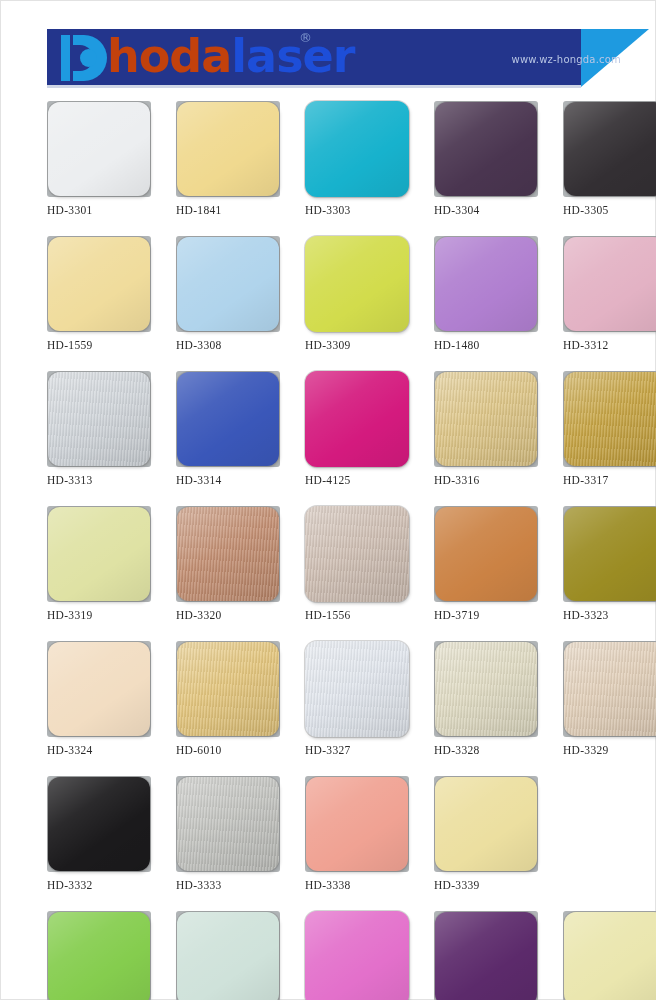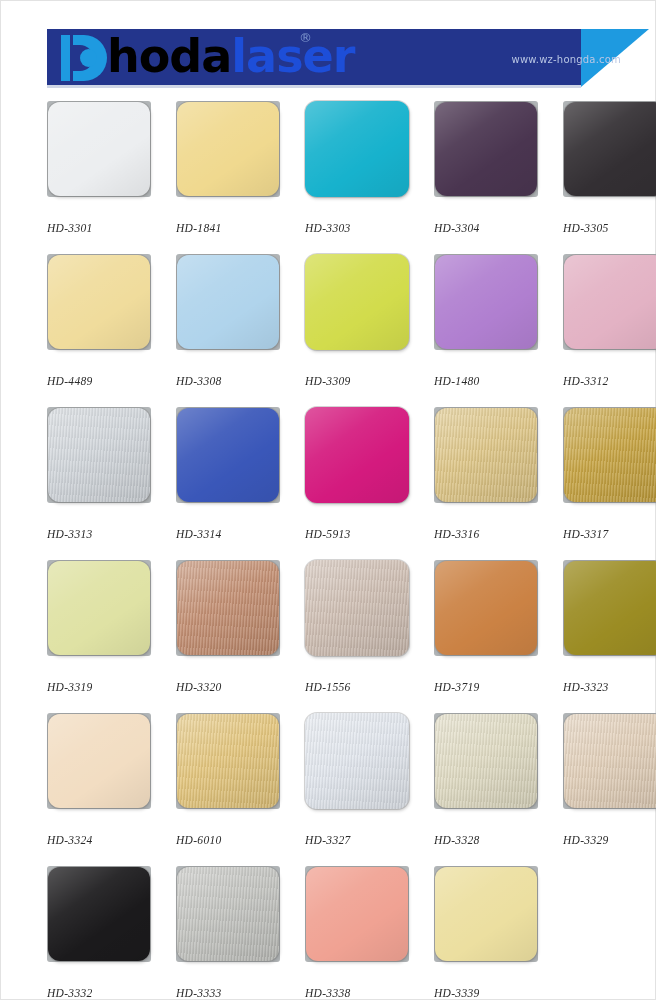--- a/index.html
+++ b/index.html
@@ -74,21 +74,21 @@
 
   .wordmark{
     position:absolute;left:60px;top:-2px;
     font-family:"DejaVu Sans", sans-serif;
     font-size:46px;
     line-height:58px;
     font-weight:bold;
     letter-spacing:-1px;
     white-space:nowrap;
   }
-  .wm-a{color:#000000;}
+  .wm-a{color:#c2410c;}
   .wm-b{color:#1d4ed8;}
   .wm-reg{
     position:absolute;
     left:252px;top:2px;
     font-family:"DejaVu Sans", sans-serif;
     font-size:13px;
     color:#7f97cf;
     line-height:1;
   }
   .banner-url{
@@ -165,27 +165,26 @@
     background:#b0b4b6;
     border-radius:3px;
     padding:0;
   }
   .chip-frame > .chip{
     position:absolute;left:1px;top:1px;
     width:102px;height:94px;
   }
 
   .code{
-    margin-top:25px;
+    margin-top:7px;
     font-family:"Liberation Serif", serif;
     font-size:11.5px;
     color:#2b2b2b;
     letter-spacing:.3px;
     white-space:nowrap;
-    font-style:italic;
   }
 </style>
 </head>
 <body>
 
 <div id="page">
 
   <div class="banner-wrap">
     <div class="banner-body"></div>
     <div class="banner-arrow"></div>
@@ -261,21 +260,21 @@
       </div>
       <div class="row">
         <div class="cell">
           <div>
             <div class="chip-frame">
               <div class="chip corner" style="background: rgb(240, 220, 156);">
                 <div class="sheen"></div>
               </div>
             </div>
           </div>
-          <div class="code">HD-4489</div>
+          <div class="code">HD-1559</div>
         </div>
         <div class="cell">
           <div>
             <div class="chip-frame">
               <div class="chip corner" style="background: rgb(176, 212, 236);">
                 <div class="sheen"></div>
               </div>
             </div>
           </div>
           <div class="code">HD-3308</div>
@@ -329,21 +328,21 @@
             </div>
           </div>
           <div class="code">HD-3314</div>
         </div>
         <div class="cell">
           <div>
             <div class="chip" style="background: rgb(212, 26, 126);">
               <div class="sheen"></div>
             </div>
           </div>
-          <div class="code">HD-5913</div>
+          <div class="code">HD-4125</div>
         </div>
         <div class="cell">
           <div>
             <div class="chip-frame">
               <div class="chip metal corner" style="background: rgb(220, 195, 130);">
                 <div class="sheen"></div>
               </div>
             </div>
           </div>
           <div class="code">HD-3316</div>

